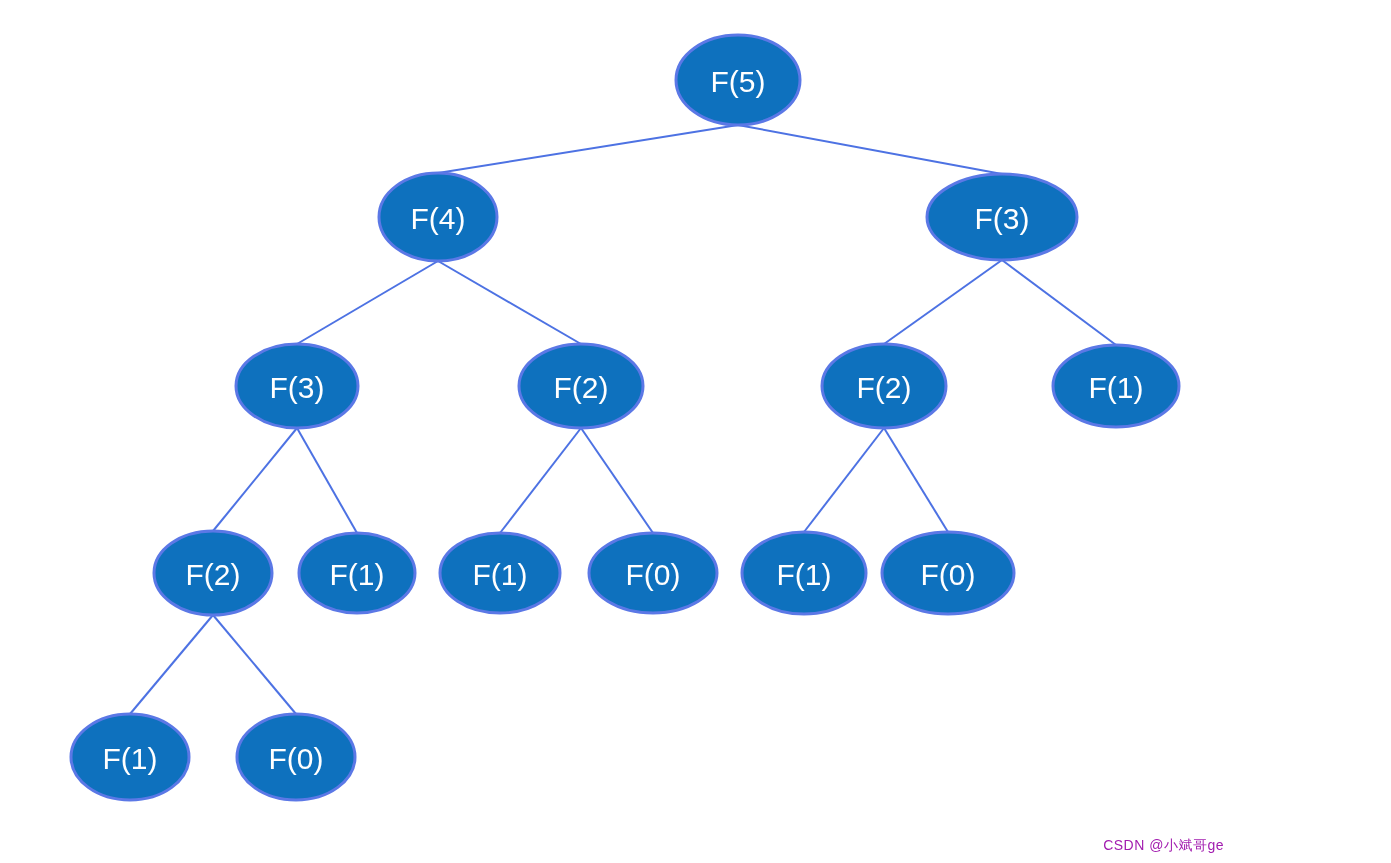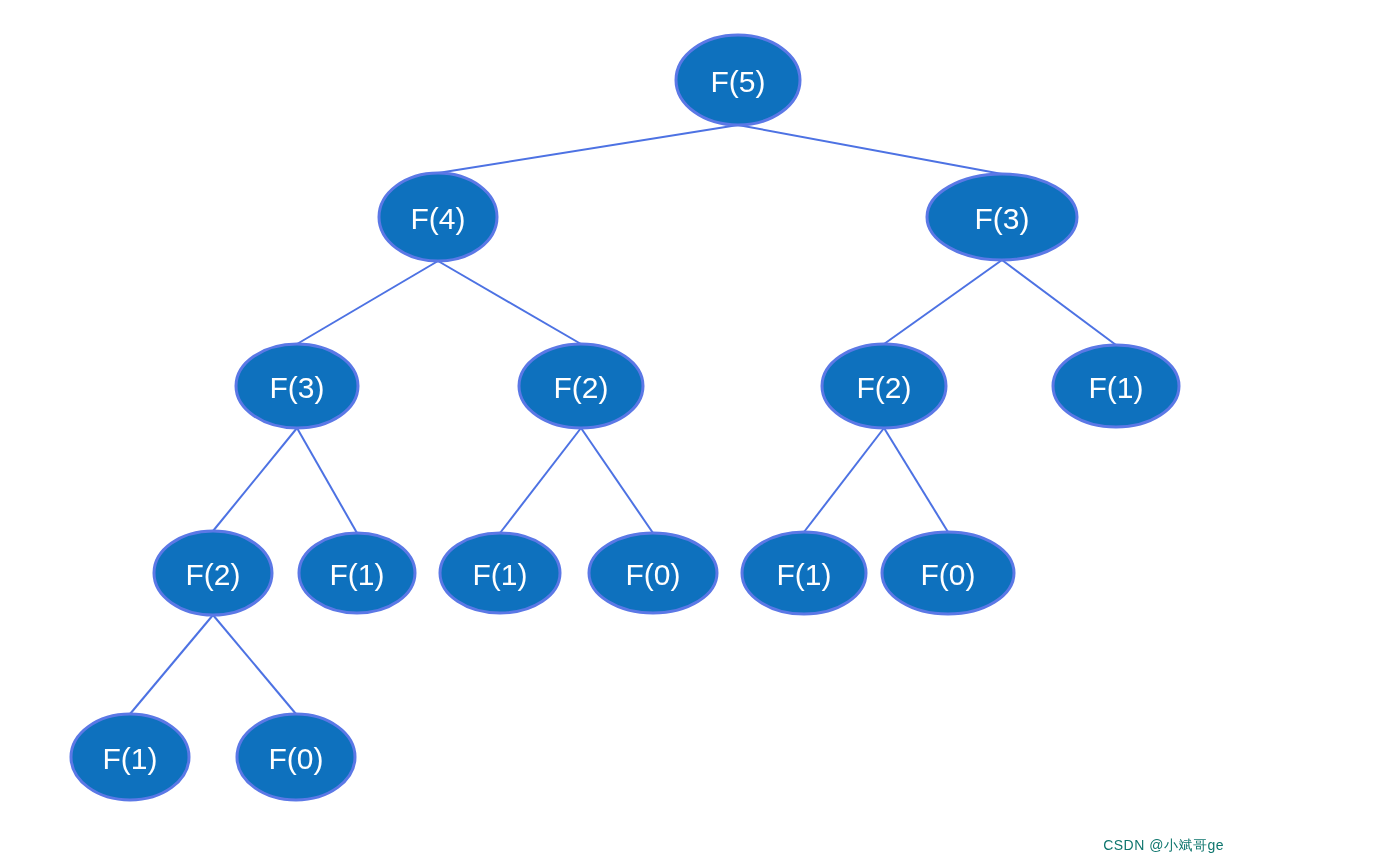--- a/index.html
+++ b/index.html
@@ -114,14 +114,14 @@
         <g>
           <ellipse cx="130" cy="757" rx="59" ry="43" fill="#0E71BE" stroke="#5B78E6" stroke-width="3"></ellipse>
           <text x="130" y="757" dominant-baseline="central" dy="1" fill="#FFFFFF">F(1)</text>
         </g>
         <g>
           <ellipse cx="296" cy="757" rx="59" ry="43" fill="#0E71BE" stroke="#5B78E6" stroke-width="3"></ellipse>
           <text x="296" y="757" dominant-baseline="central" dy="1" fill="#FFFFFF">F(0)</text>
         </g>
       </g>
   </svg>
-  <div class="watermark" style="color: #0f766e;">CSDN @小斌哥ge</div>
+  <div class="watermark" style="color: #a21caf;">CSDN @小斌哥ge</div>
 </div>
 
 </body></html>

